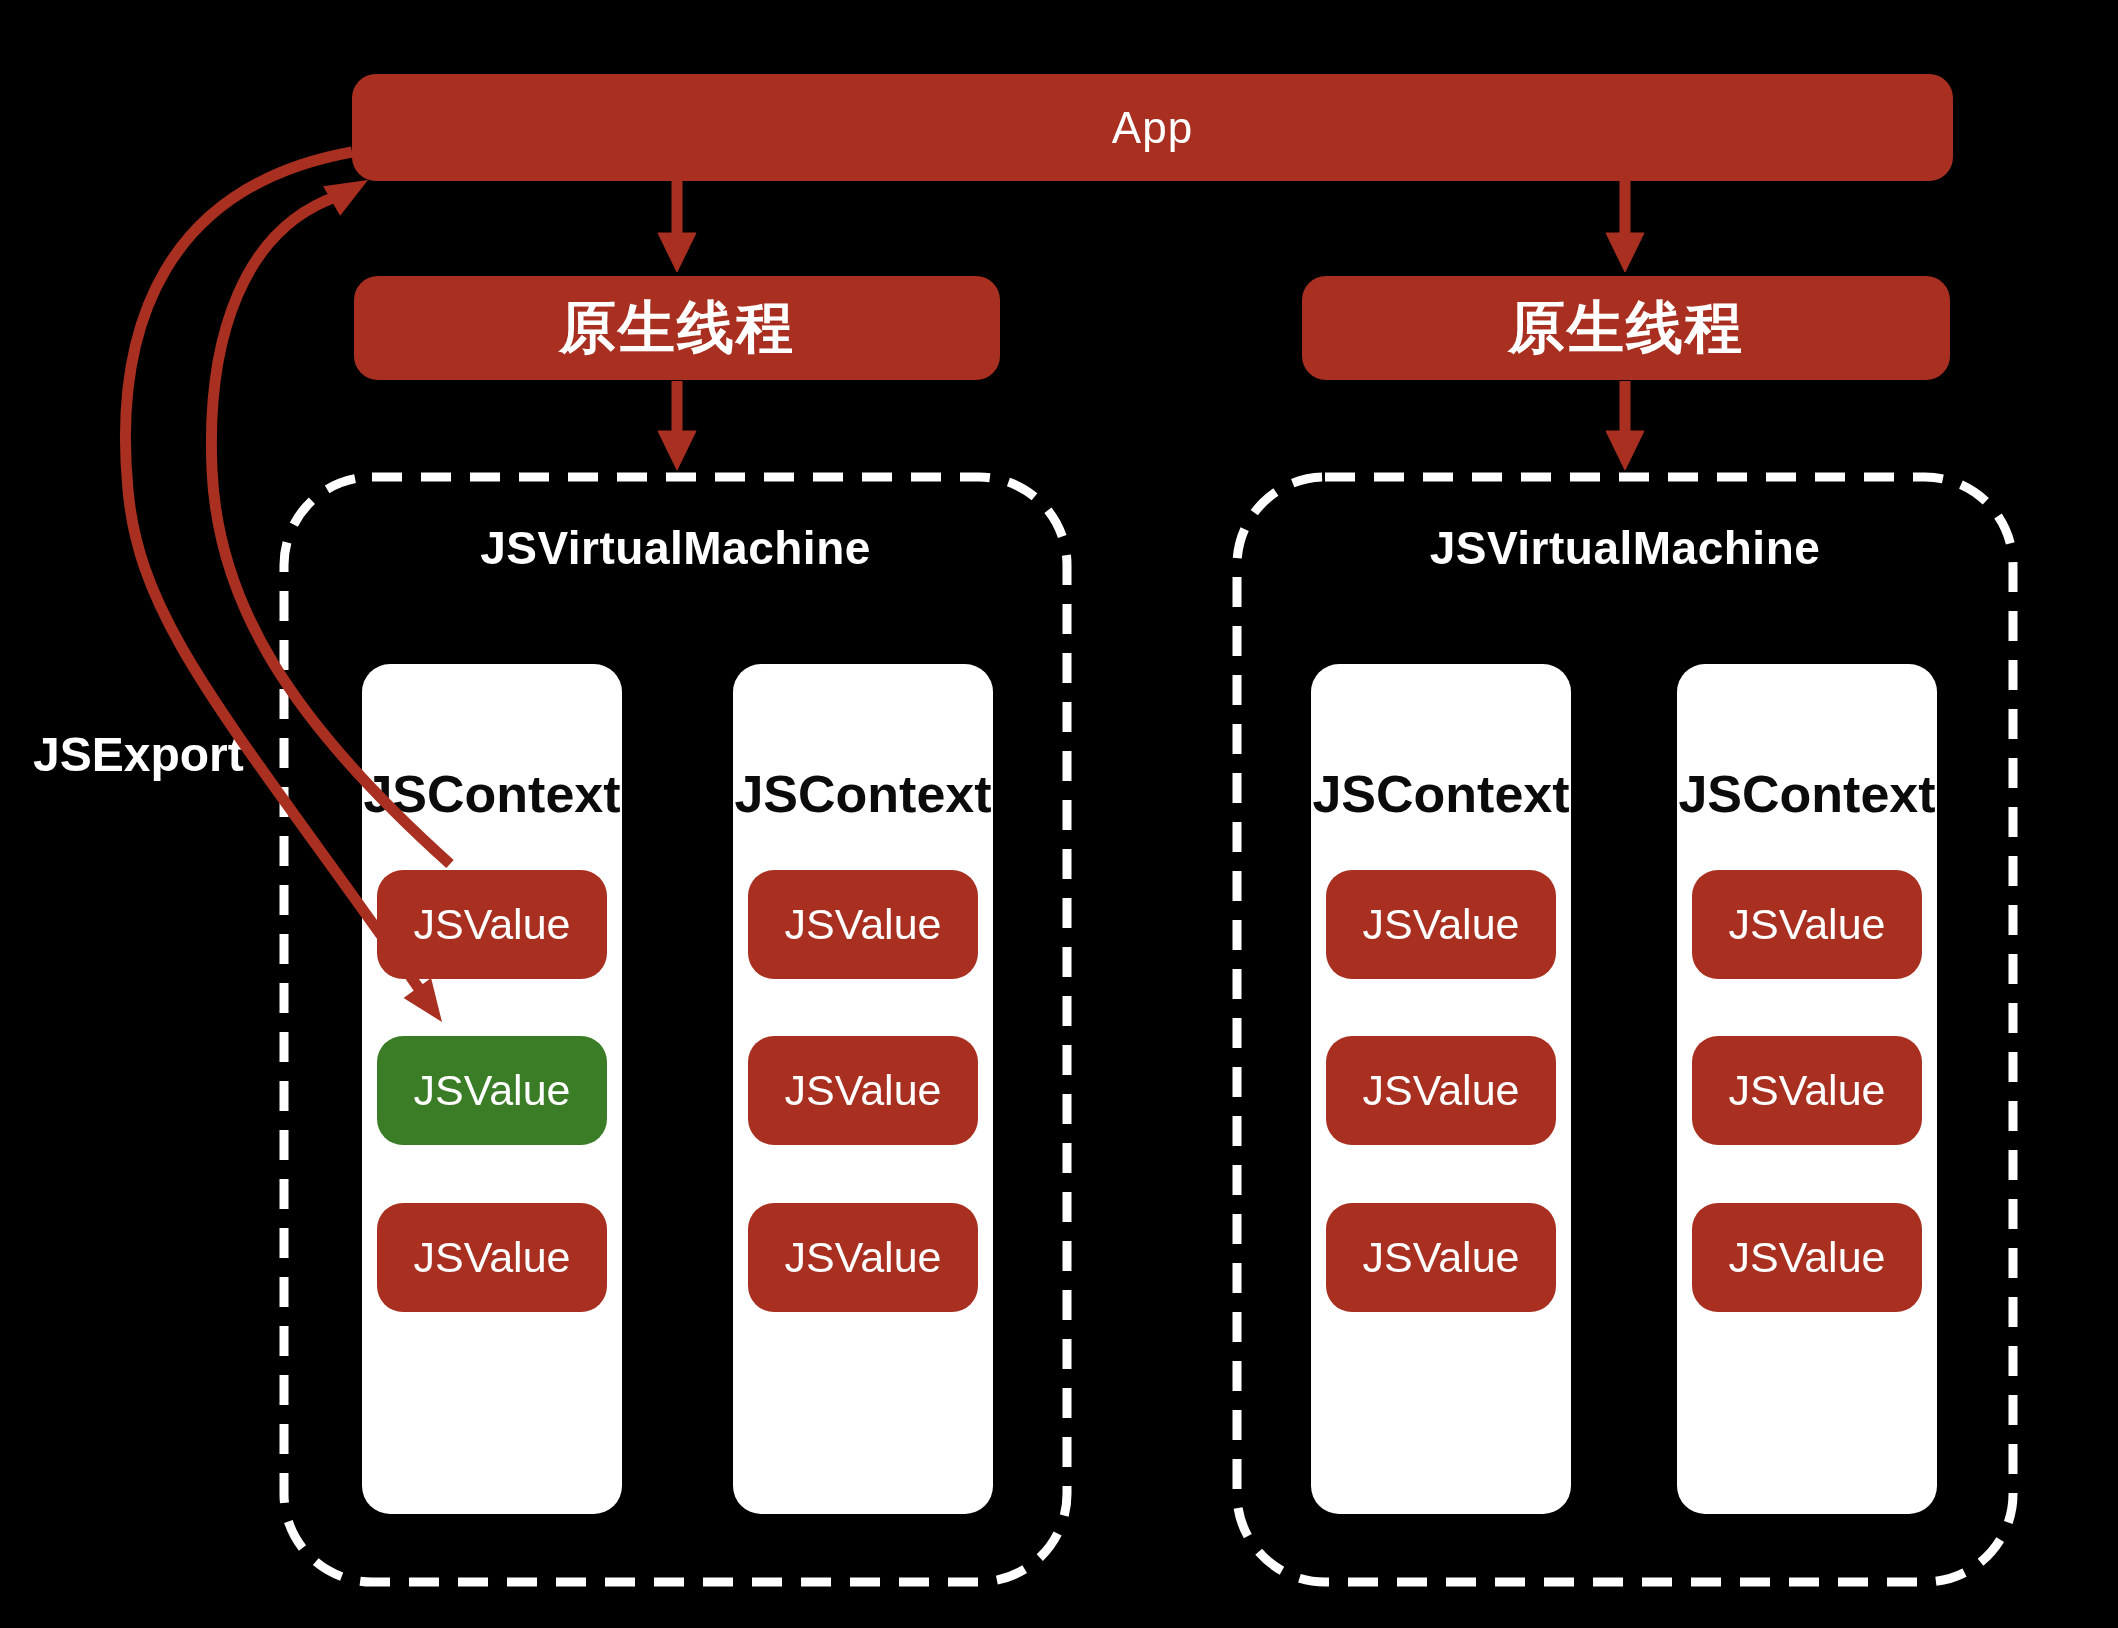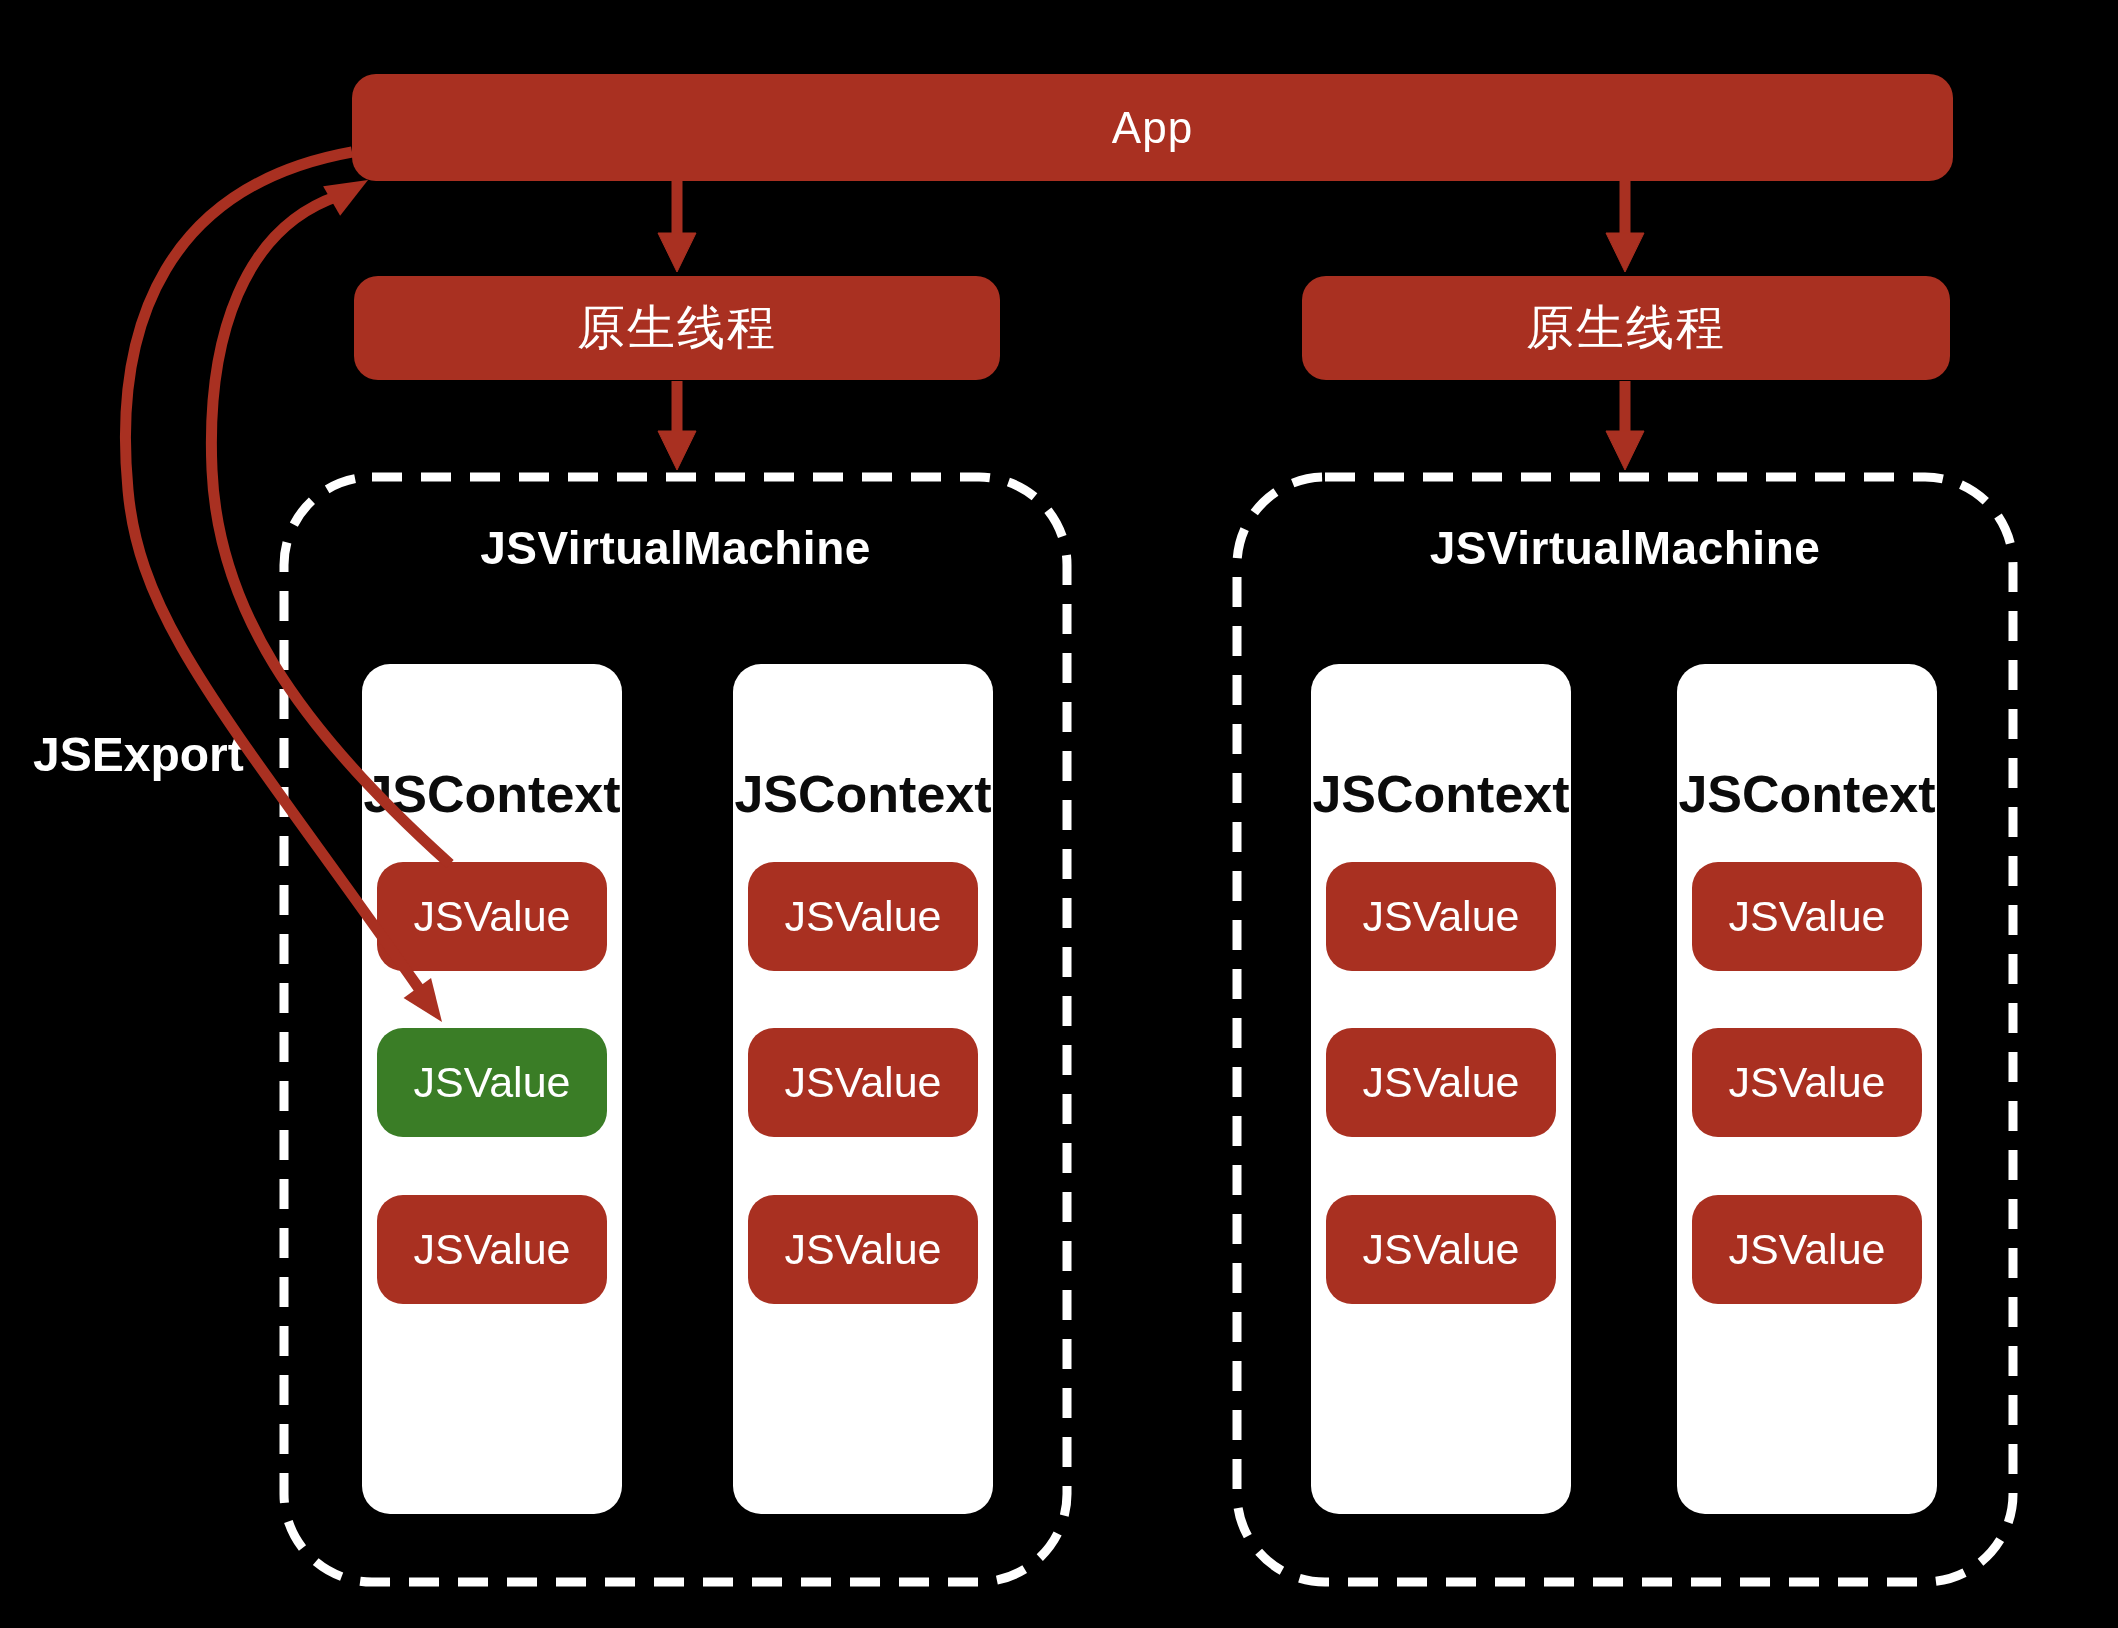--- a/index.html
+++ b/index.html
@@ -11,21 +11,21 @@
     overflow:hidden;
   }
   .abs{position:absolute;box-sizing:border-box;}
   .redbox{
     background:var(--box_red,#A93021);
     border-radius:24px;
     color:var(--label_light,#fff);
     display:flex;align-items:center;justify-content:center;
   }
   .app-label{font-size:44px;font-weight:500;letter-spacing:1px;}
-  .thread-label{font-size:48px;font-weight:400;letter-spacing:2px;}
+  .thread-label{font-size:57px;font-weight:700;letter-spacing:2px;}
   .vm-label{
     color:var(--label_light,#fff);
     font-size:46px;font-weight:700;
     text-align:center;letter-spacing:0.5px;
   }
   .context{
     background:var(--panel_white,#fff);
     border-radius:28px;
     display:flex;flex-direction:column;align-items:center;
   }
@@ -35,21 +35,21 @@
     font-size:52px;font-weight:700;
     line-height:60px;
   }
   .jsvalue{
     position:absolute;
     width:230px;height:109px;
     background:var(--box_red,#A93021);
     border-radius:26px;
     color:var(--label_light,#fff);
     font-size:43px;font-weight:500;
-    display:flex;align-items:center;justify-content:center;
+    display:flex;align-items:center;justify-content:center;margin-top:8px;
   }
   .jsvalue.green{background:var(--highlight_green,#3A7D26);}
   .row1{top:862px;} .row2{top:1028px;} .row3{top:1195px;}
   .jsexport{
     color:var(--label_light,#fff);
     font-size:48px;font-weight:700;margin-left:11px;
   }
   svg.overlay{position:absolute;left:0;top:0;z-index:5;}
   .layer-boxes{z-index:2;}
 </style>

